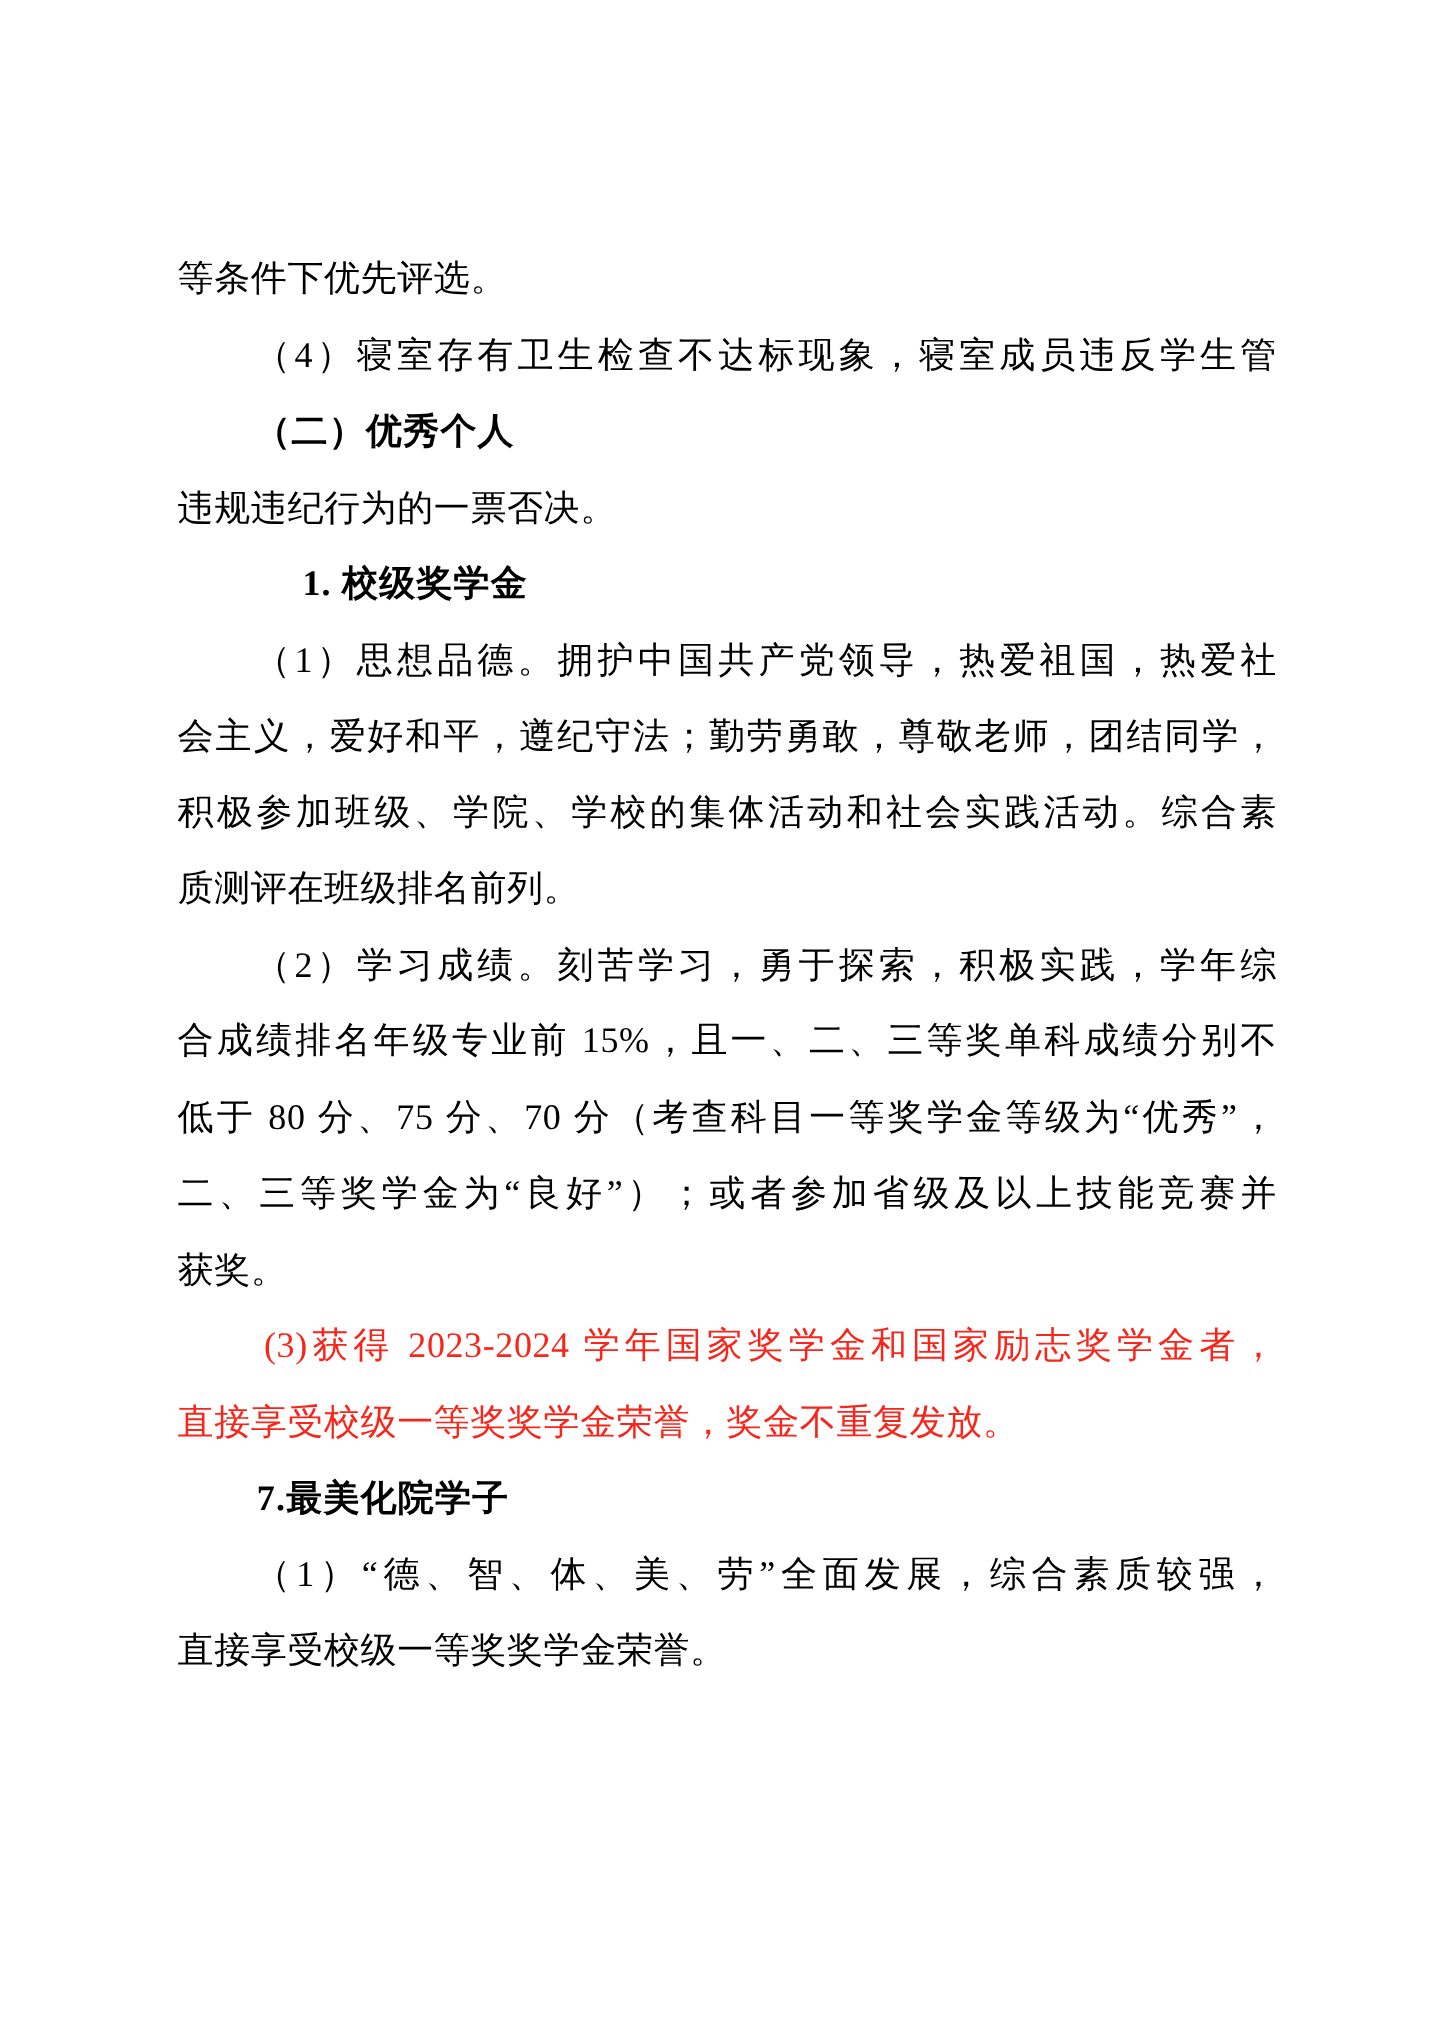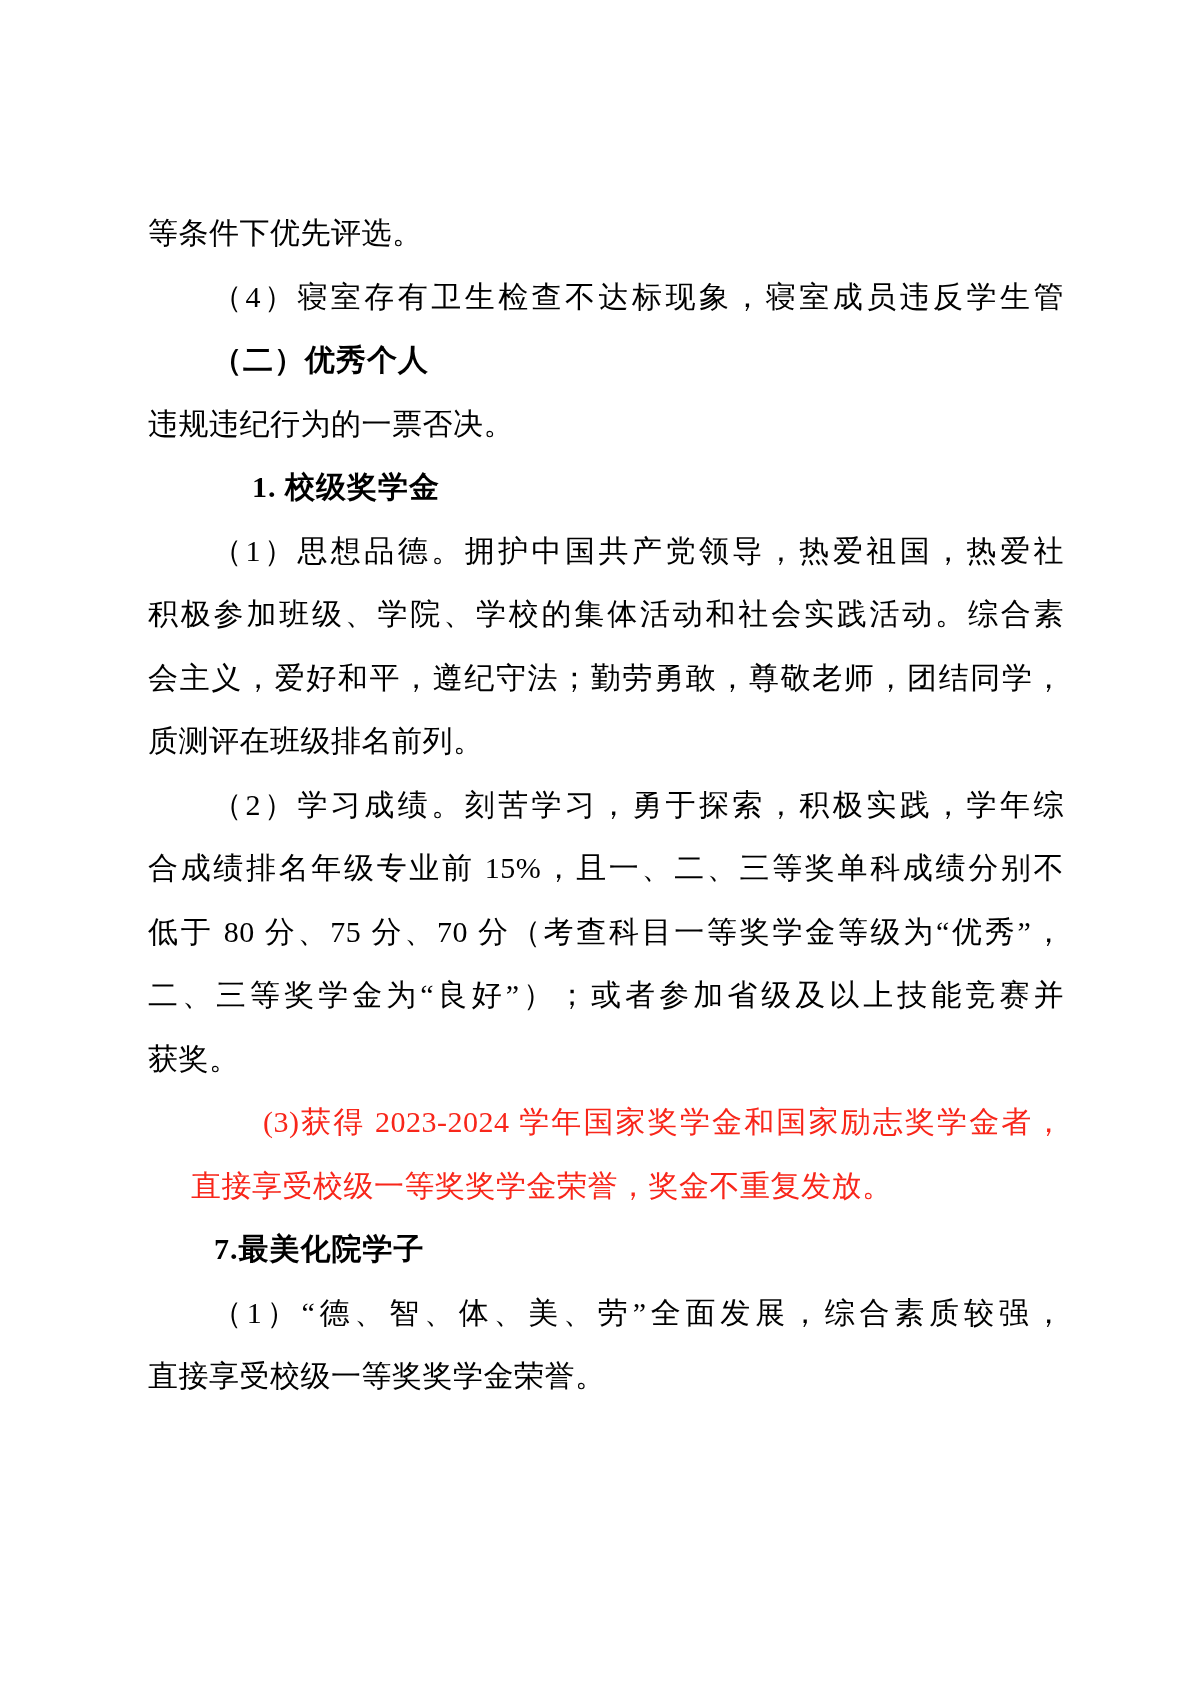--- a/index.html
+++ b/index.html
@@ -38,21 +38,21 @@
     overflow: hidden;
   }
   .line.indent   { text-indent: 64px; }
   .line.indent-red { text-indent: 72px; }
   .line.indent-num1 { text-indent: 104px; }
   .line.indent-num2 { text-indent: 66px; }
   .line.heading {
     font-weight: 700;
     letter-spacing: 1px;
   }
-  .line.red { color: #f8261a; margin-left: 43px; }
+  .line.red { color: #f8261a; }
   .page-number {
     position: absolute;
     top: 1522px;
     left: 828px;
     width: 140px;
     height: 44px;
     line-height: 44px;
     text-align: center;
     font-size: 29px;
     letter-spacing: 3px;
@@ -62,22 +62,22 @@
 <body>
 
 <div class="page">
   <div class="content">
     <div class="line">等条件下优先评选。</div>
     <div class="line indent justify">（4）寝室存有卫生检查不达标现象，寝室成员违反学生管</div>
     <div class="line heading indent">（二）优秀个人</div>
     <div class="line">违规违纪行为的一票否决。</div>
     <div class="line heading indent-num1">1. 校级奖学金</div>
     <div class="line indent justify">（1）思想品德。拥护中国共产党领导，热爱祖国，热爱社</div>
+    <div class="line justify">会主义，爱好和平，遵纪守法；勤劳勇敢，尊敬老师，团结同学，</div>
     <div class="line justify">积极参加班级、学院、学校的集体活动和社会实践活动。综合素</div>
-    <div class="line justify">会主义，爱好和平，遵纪守法；勤劳勇敢，尊敬老师，团结同学，</div>
     <div class="line">质测评在班级排名前列。</div>
     <div class="line indent justify">（2）学习成绩。刻苦学习，勇于探索，积极实践，学年综</div>
     <div class="line justify">合成绩排名年级专业前 15%，且一、二、三等奖单科成绩分别不</div>
     <div class="line justify">低于 80 分、75 分、70 分（考查科目一等奖学金等级为“优秀”，</div>
     <div class="line justify">二、三等奖学金为“良好”）；或者参加省级及以上技能竞赛并</div>
     <div class="line">获奖。</div>
     <div class="line red indent-red justify">(3)获得 2023-2024 学年国家奖学金和国家励志奖学金者，</div>
     <div class="line red">直接享受校级一等奖奖学金荣誉，奖金不重复发放。</div>
     <div class="line heading indent-num2">7.最美化院学子</div>
     <div class="line indent justify">（1）“德、智、体、美、劳”全面发展，综合素质较强，</div>

